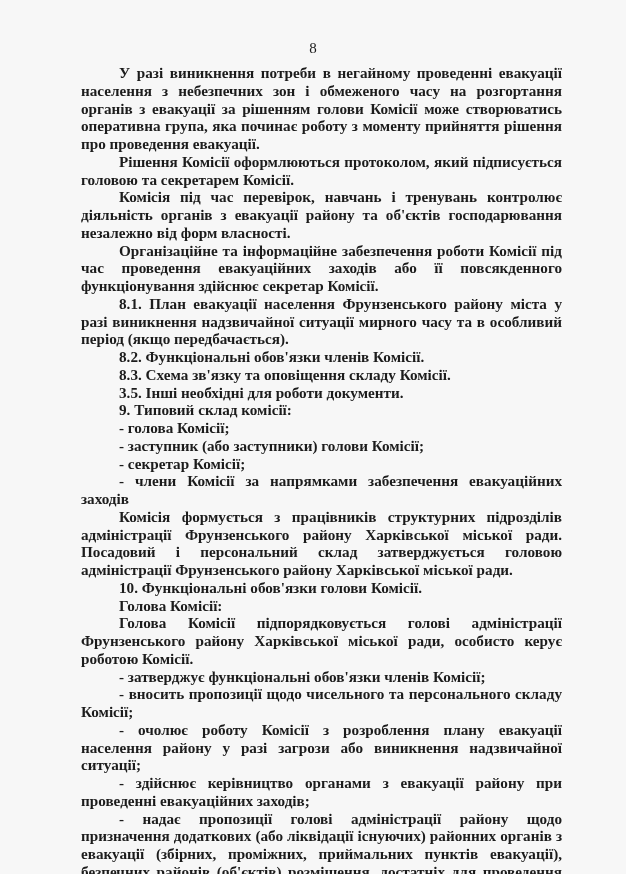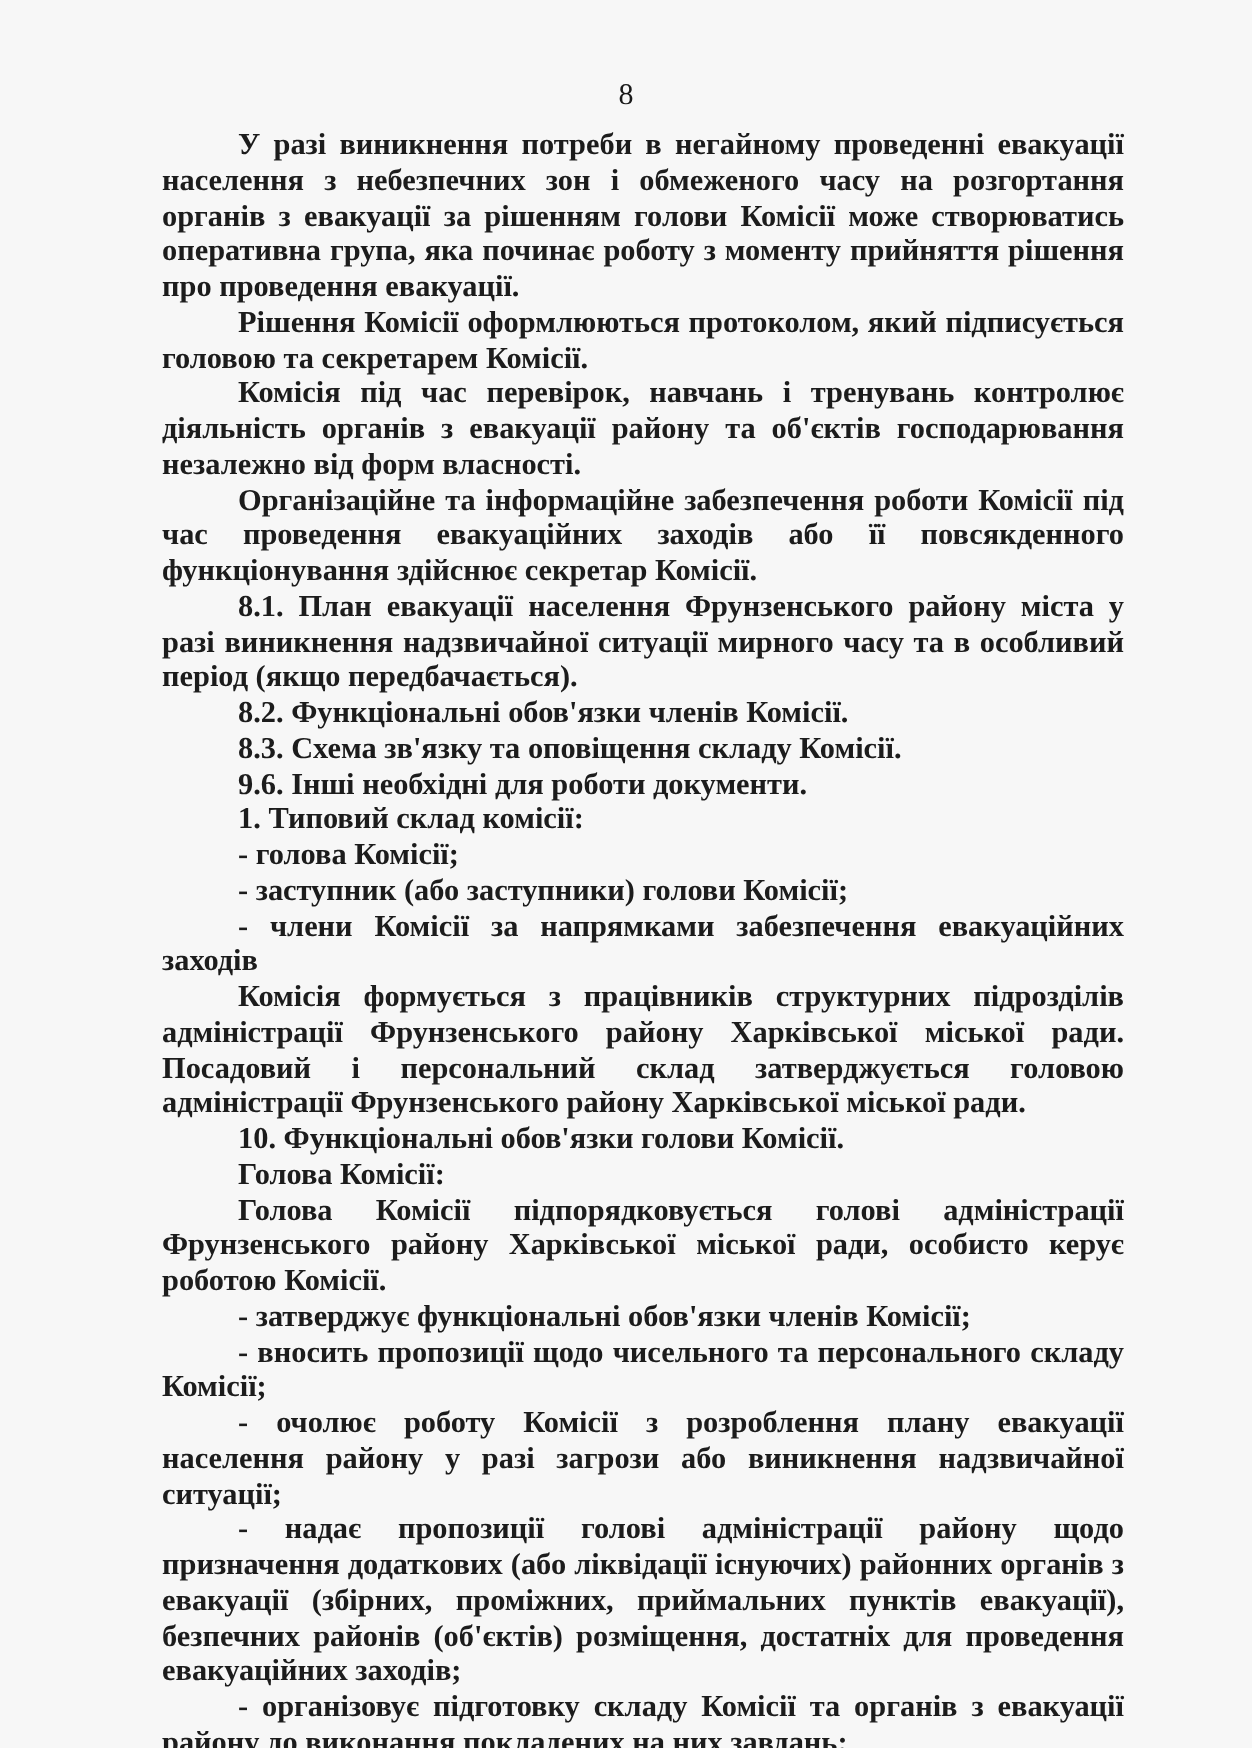--- a/index.html
+++ b/index.html
@@ -54,28 +54,30 @@
   <div class="page-number">8</div>
 
   <div class="body-text">
     <p class="p">У разі виникнення потреби в негайному проведенні евакуації населення з небезпечних зон і обмеженого часу на розгортання органів з евакуації за рішенням голови Комісії може створюватись оперативна група, яка починає роботу з моменту прийняття рішення про проведення евакуації.</p>
     <p class="p">Рішення Комісії оформлюються протоколом, який підписується головою та секретарем Комісії.</p>
     <p class="p">Комісія під час перевірок, навчань і тренувань контролює діяльність органів з евакуації району та об'єктів господарювання незалежно від форм власності.</p>
     <p class="p">Організаційне та інформаційне забезпечення роботи Комісії під час проведення евакуаційних заходів або її повсякденного функціонування здійснює секретар Комісії.</p>
     <p class="p">8.1. План евакуації населення Фрунзенського району міста у разі виникнення надзвичайної ситуації мирного часу та в особливий період (якщо передбачається).</p>
     <p class="p">8.2. Функціональні обов'язки членів Комісії.</p>
     <p class="p">8.3. Схема зв'язку та оповіщення складу Комісії.</p>
-    <p class="p">9.6. Інші необхідні для роботи документи.</p>
-    <p class="p">1. Типовий склад комісії:</p>
+    <p class="p">3.5. Інші необхідні для роботи документи.</p>
+    <p class="p">9. Типовий склад комісії:</p>
     <p class="p">- голова Комісії;</p>
     <p class="p">- заступник (або заступники) голови Комісії;</p>
+    <p class="p">- секретар Комісії;</p>
     <p class="p">- члени Комісії за напрямками забезпечення евакуаційних заходів</p>
     <p class="p">Комісія формується з працівників структурних підрозділів адміністрації Фрунзенського району Харківської міської ради. Посадовий і персональний склад затверджується головою адміністрації Фрунзенського району Харківської міської ради.</p>
     <p class="p">10. Функціональні обов'язки голови Комісії.</p>
     <p class="p">Голова Комісії:</p>
     <p class="p">Голова Комісії підпорядковується голові адміністрації Фрунзенського району Харківської міської ради, особисто керує роботою Комісії.</p>
     <p class="p">- затверджує функціональні обов'язки членів Комісії;</p>
     <p class="p">- вносить пропозиції щодо чисельного та персонального складу Комісії;</p>
     <p class="p">- очолює роботу Комісії з розроблення плану евакуації населення району у разі загрози або виникнення надзвичайної ситуації;</p>
+    <p class="p">- здійснює керівництво органами з евакуації району при проведенні евакуаційних заходів;</p>
     <p class="p">- надає пропозиції голові адміністрації району щодо призначення додаткових (або ліквідації існуючих) районних органів з евакуації (збірних, проміжних, приймальних пунктів евакуації), безпечних районів (об'єктів) розміщення, достатніх для проведення евакуаційних заходів;</p>
     <p class="p">- організовує підготовку складу Комісії та органів з евакуації району до виконання покладених на них завдань;</p>
   </div>
 </div>
 
 </body></html>

